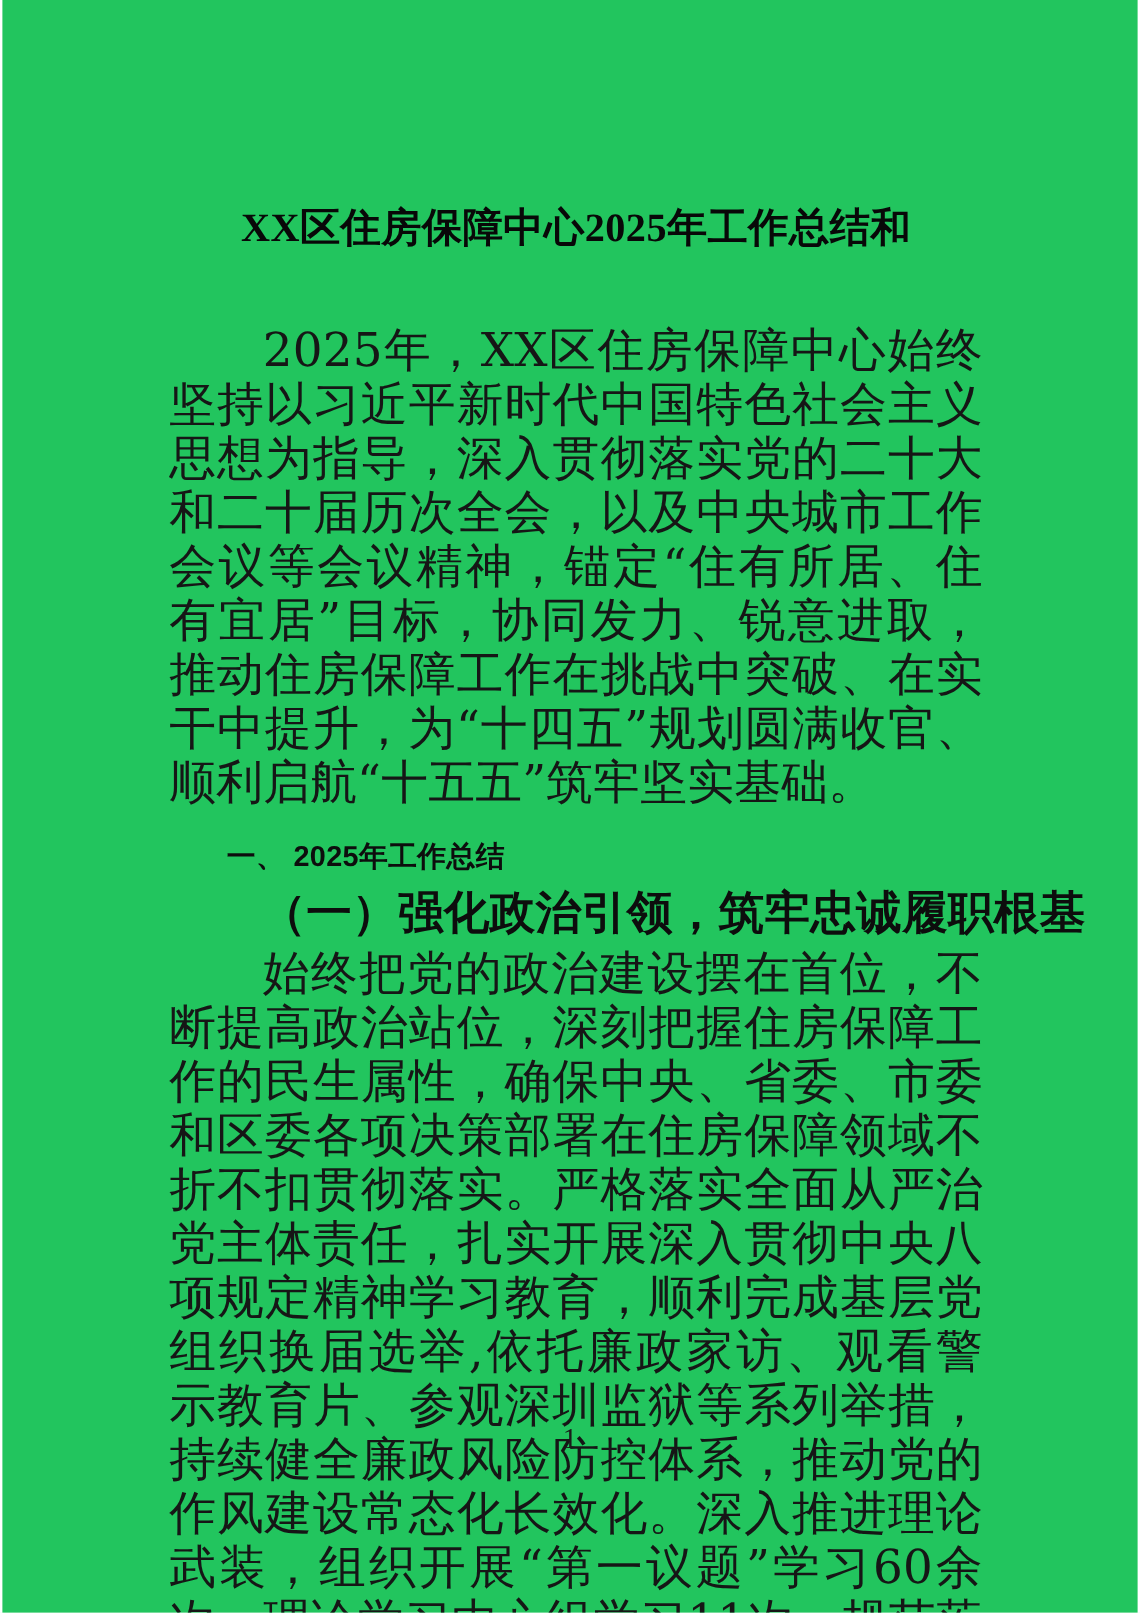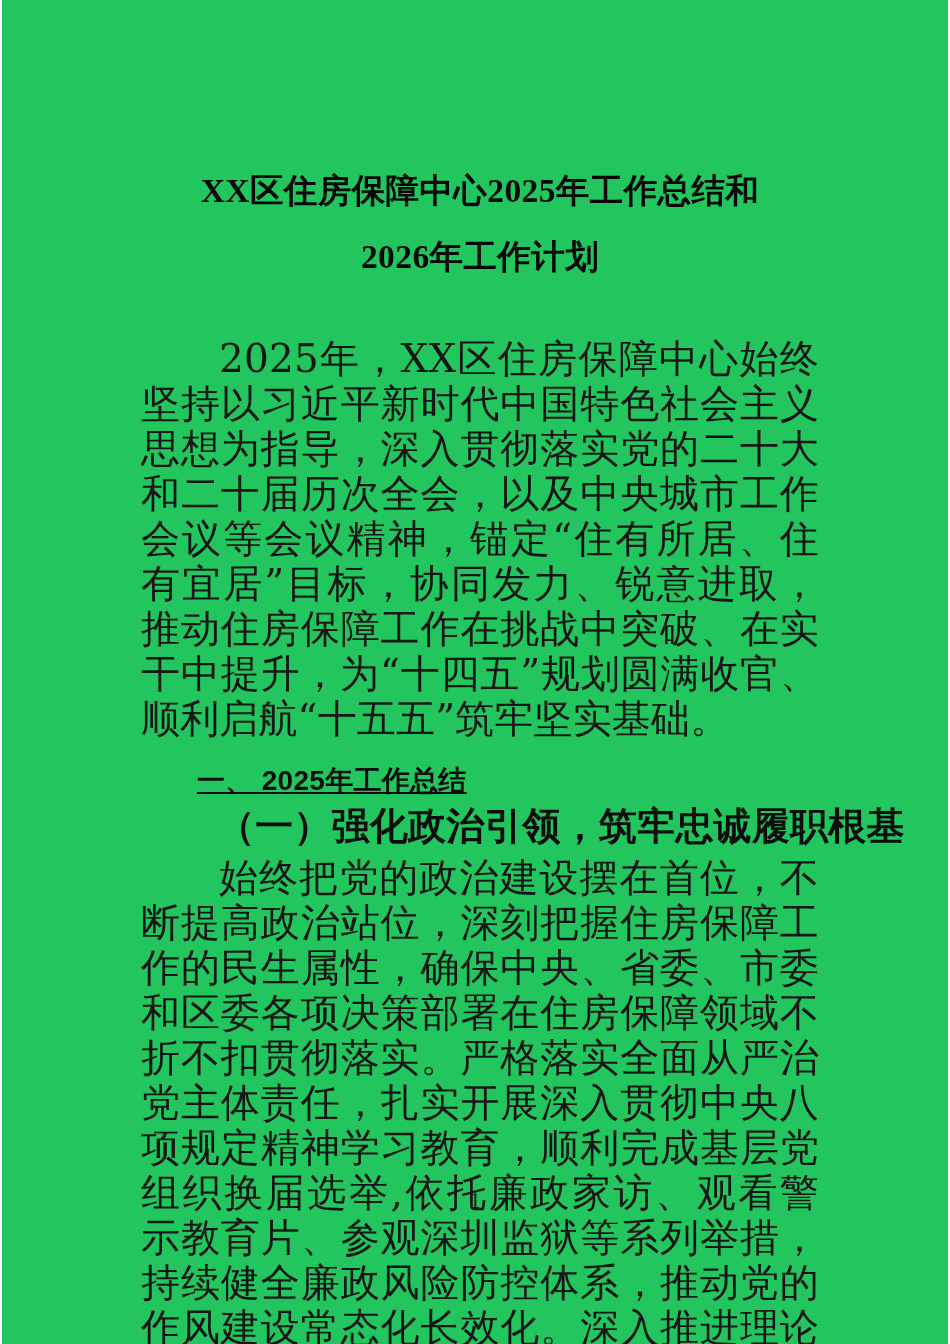--- a/index.html
+++ b/index.html
@@ -71,27 +71,26 @@
   .para-body {
     margin-top: 7px;
   }
 
   
   .h-level1 {
     margin: 0;
     padding-top: 17px;
     font-family: "Liberation Sans", "DejaVu Sans", sans-serif;
     font-weight: 700;
-    font-size: 28px;
+    font-size: 24px;
     line-height: 45px;
     text-indent: 2em;
     letter-spacing: 0.3px;
     color: #0d0d0d;
     white-space: nowrap;
-    text-decoration: underline;
   }
 
   
   .h-level2 {
     margin: 0;
     font-family: "DejaVu Serif", "Liberation Serif", serif;
     font-weight: 700;
     font-size: 38px;
     line-height: 45px;
     text-indent: 2em;
@@ -115,21 +114,20 @@
 </style>
 </head>
 <body>
 
 <div class="page">
 
   <div class="content">
 
     <h1 class="doc-title">
       <span class="tline">XX区住房保障中心2025年工作总结和</span>
-      <span class="tline">2026年工作计划</span>
     </h1>
 
     <p class="para para-intro">2025年，XX区住房保障中心始终坚持以习近平新时代中国特色社会主义思想为指导，深入贯彻落实党的二十大和二十届历次全会，以及中央城市工作会议等会议精神，锚定“住有所居、住有宜居”目标，协同发力、锐意进取，推动住房保障工作在挑战中突破、在实干中提升，为“十四五”规划圆满收官、顺利启航“十五五”筑牢坚实基础。</p>
 
     <h2 class="h-level1">一、 2025年工作总结</h2>
 
     <h3 class="h-level2">（一）强化政治引领，筑牢忠诚履职根基</h3>
 
     <p class="para para-body">始终把党的政治建设摆在首位，不断提高政治站位，深刻把握住房保障工作的民生属性，确保中央、省委、市委和区委各项决策部署在住房保障领域不折不扣贯彻落实。严格落实全面从严治党主体责任，扎实开展深入贯彻中央八项规定精神学习教育，顺利完成基层党组织换届选举,依托廉政家访、观看警示教育片、参观深圳监狱等系列举措，持续健全廉政风险防控体系，推动党的作风建设常态化长效化。深入推进理论武装，组织开展“第一议题”学习60余次，理论学习中心组学习11次，规范落实“三会一课”30余次，以学促干推动理论成果转化为工作实效。坚决扛起意识形态</p>
 

